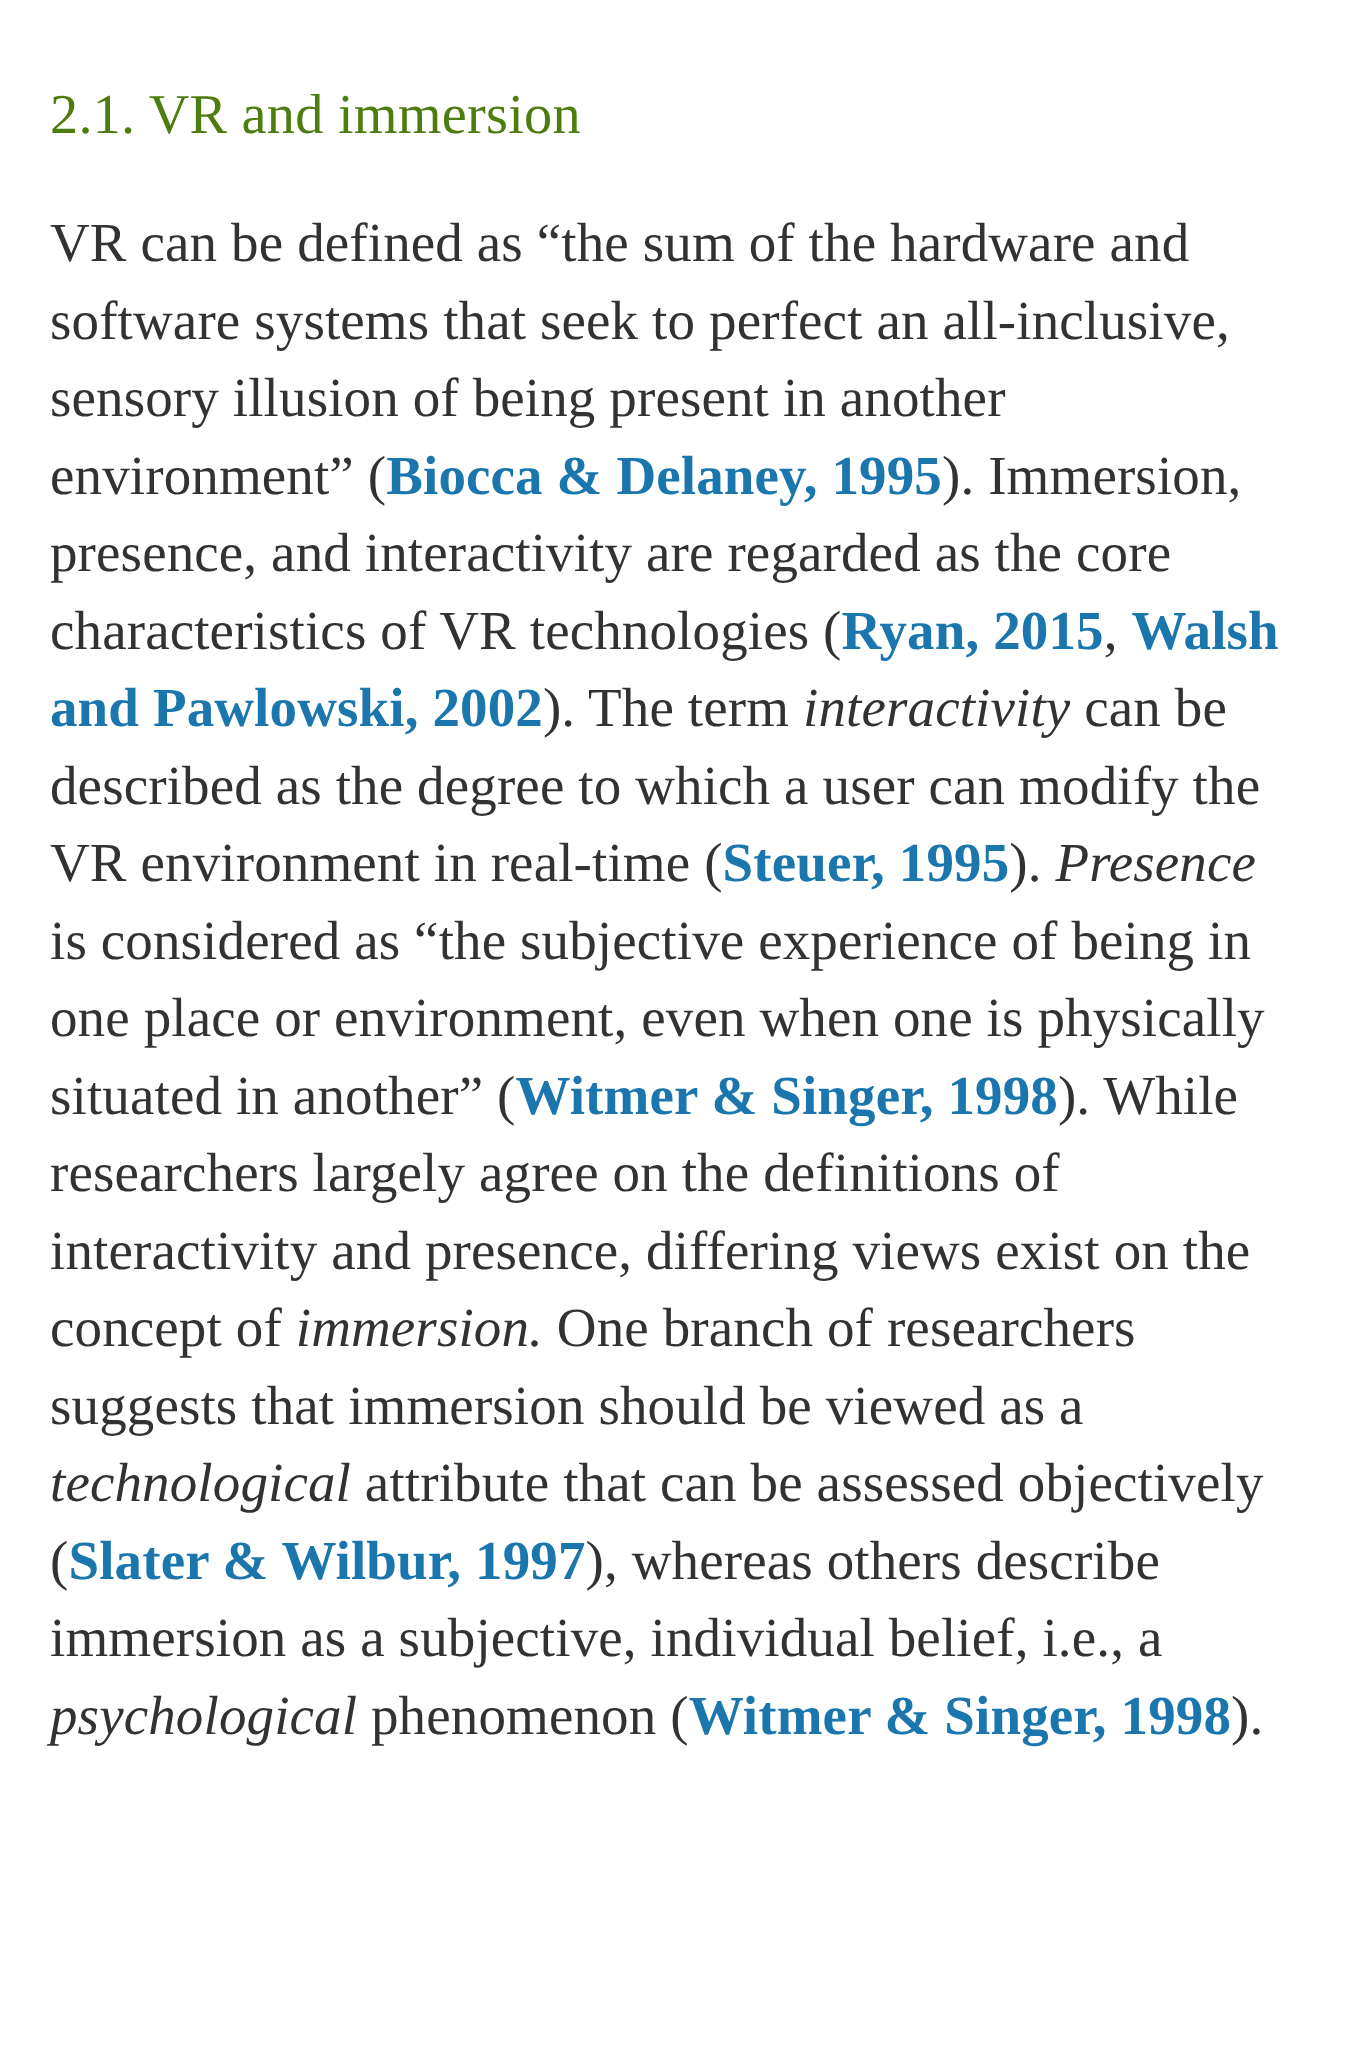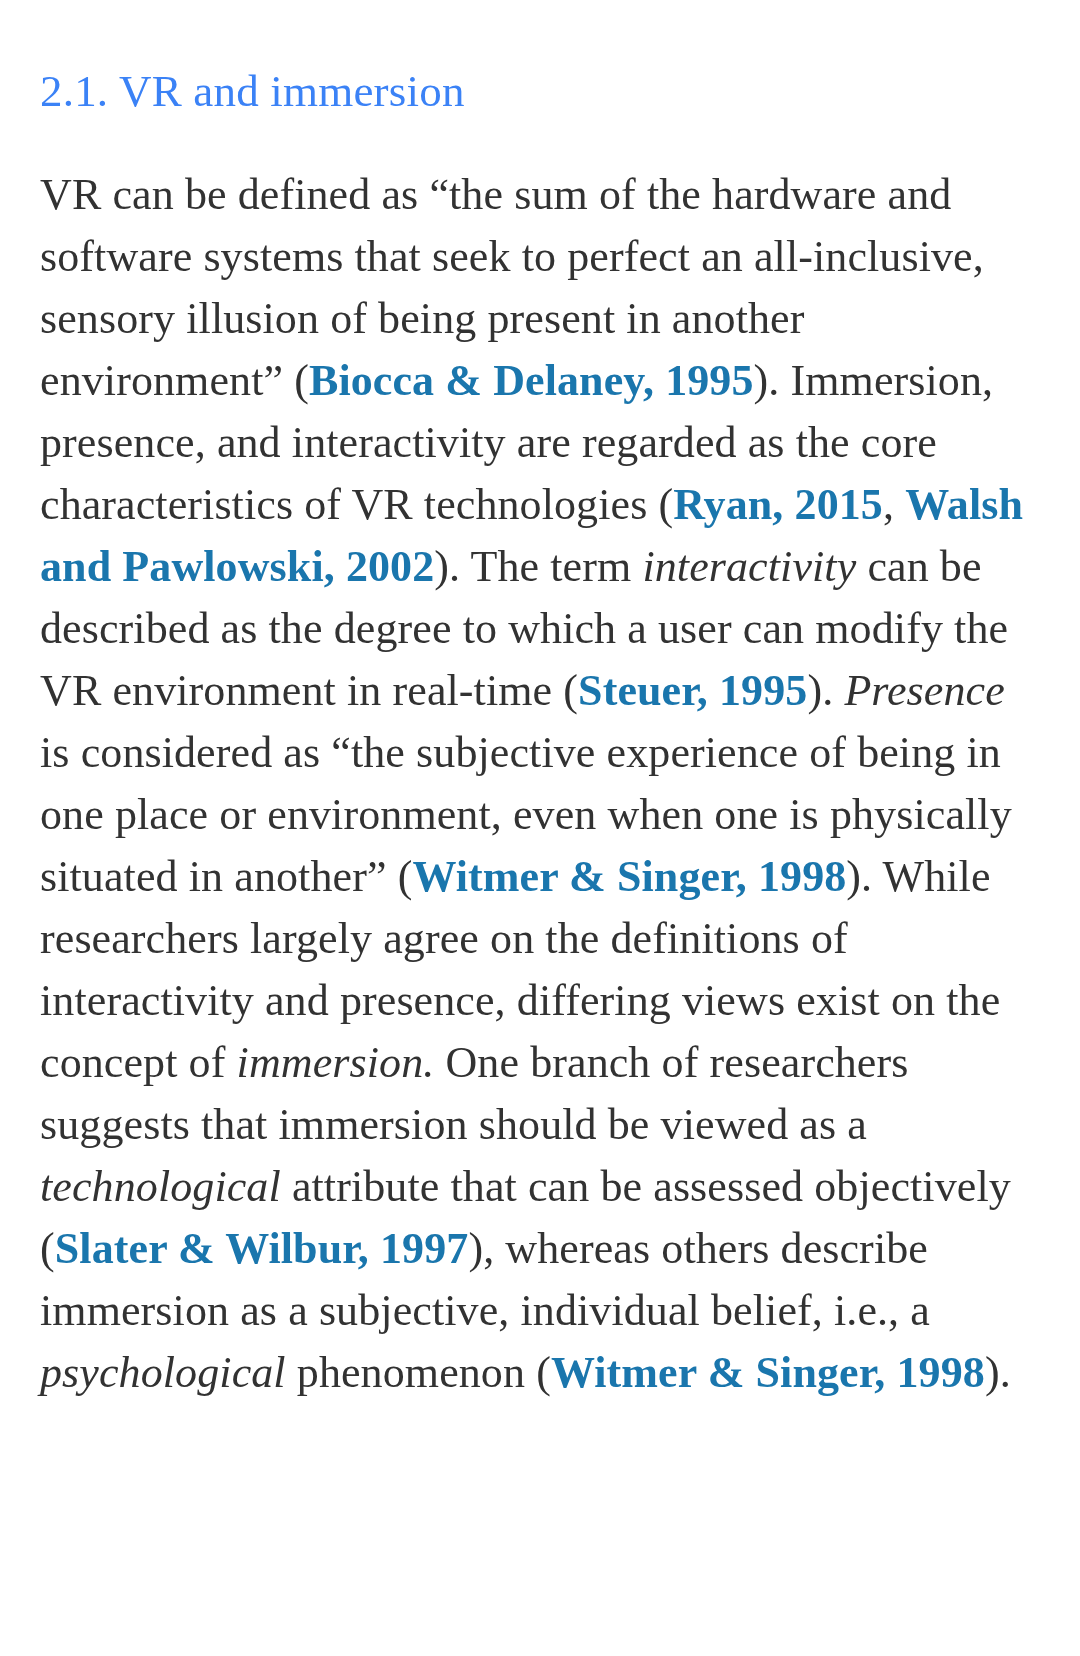--- a/index.html
+++ b/index.html
@@ -12,21 +12,21 @@
     height: 1656px;
     overflow: hidden;
     font-family: "Liberation Serif", serif;
   }
   .article {
     padding: 64px 38px 0 40px;
   }
   .section-heading {
     font-size: 45px;
     font-weight: 400;
-    color: #3b82f6;
+    color: #4d7c0f;
     margin: 0 0 46px 0;
     line-height: 1.2;
     letter-spacing: 0.2px;
   }
   .section-paragraph {
     font-size: 44px;
     line-height: 62px;
     color: #323232;
     margin: 0;
     max-width: 1002px;

